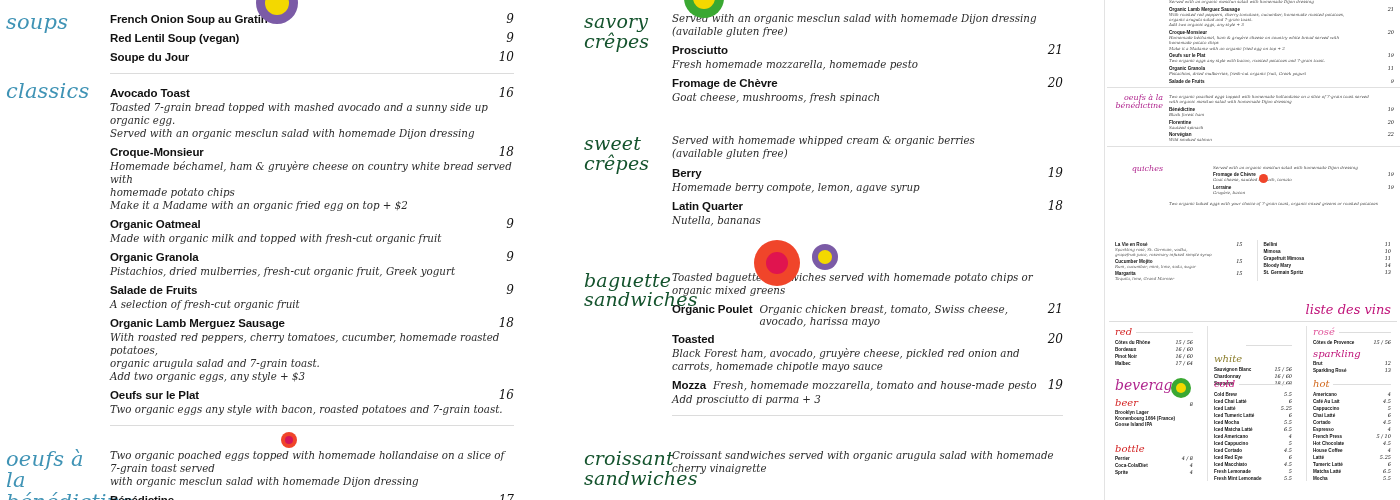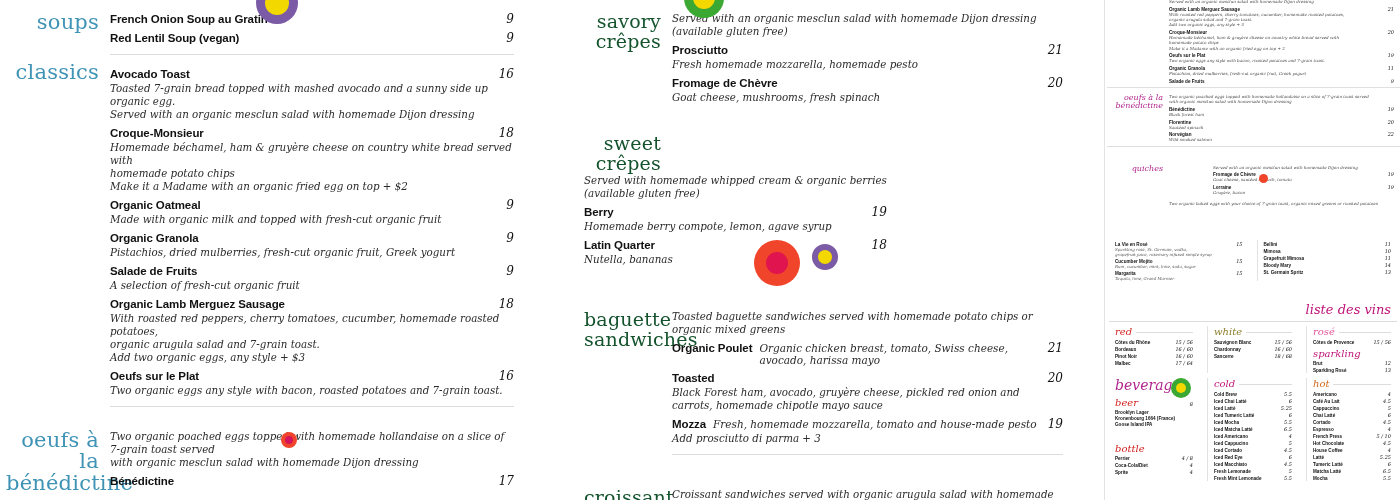--- a/index.html
+++ b/index.html
@@ -16,22 +16,22 @@
   .panel { position:absolute; top:0; height:500px; overflow:hidden; background:#fff; }
   #panel-left   { left:0;    width:580px; }
   #panel-mid    { left:580px;width:525px; }
   #panel-right  { left:1105px;width:295px; }
 
   .vdiv { position:absolute; top:0; width:1px; height:500px; background:#e3e3e3; }
 
   
   .sec { display:flex; align-items:flex-start; padding:0; }
   .sec-head {
-    flex:0 0 auto; text-align:right; padding-right:11px;
-    font-family:"DejaVu Serif", serif; 
+    flex:0 0 auto; padding-right:11px;
+    font-family:"DejaVu Serif", serif; font-style:italic;
     line-height:1.04; letter-spacing:.2px;
   }
   .sec-body { flex:1 1 auto; min-width:0; }
 
   
   #panel-left .sec-head { width:104px; font-size:21px; color:#3f93b5; }
   #panel-left .sec { padding-left:6px; }
   #panel-left .sec-body { padding-right:66px; }
 
   
@@ -90,21 +90,21 @@
     font-size:13px; color:#c0147a; text-align:right; padding-right:6px;
   }
   .bev-grid { display:flex; gap:8px; }
   .bev-col { flex:1 1 0; padding:0 6px; border-left:1px solid #e2e2e2; }
   .bev-col:first-child { border-left:none; }
   .cat {
     font-family:"DejaVu Serif", serif; font-style:italic;
     font-size:10px; line-height:1.1; margin:0 0 1px 0;
   }
   .cat.red      { color:#d21f1f; }
-  .cat.white    { color:#8a7c2a; }
+  .cat.white    { color:#8a7c2a;margin-top:27px; }
   .cat.rose     { color:#e0559a; }
   .cat.sparkling{ color:#c0147a; }
   .cat.hot      { color:#d2691e; }
   .cat.cold     { color:#c0147a; }
   .cat.beer     { color:#d21f1f; }
   .cat.bottle   { color:#d21f1f; }
   .cat.beverages{ color:#b0268e; font-size:14px; }
   .bev-row { display:flex; align-items:baseline; gap:4px; margin-top:1px; }
   .bev-name { font-weight:bold; font-size:4.6px; color:#111; white-space:nowrap;
               font-family:"Liberation Sans", sans-serif; }
@@ -132,20 +132,25 @@
         <div class="item" style="margin-top:0;">
           <span class="item-name">French Onion Soup au Gratin</span>
           <span class="spacer"></span>
           <span class="price">9</span>
         </div>
         <div class="item">
           <span class="item-name">Red Lentil Soup (vegan)</span>
           <span class="spacer"></span>
           <span class="price">9</span>
         </div>
+        <div class="item">
+          <span class="item-name">Soupe du Jour</span>
+          <span class="spacer"></span>
+          <span class="price">10</span>
+        </div>
         <div class="rule"></div>
       </div>
     </div>
 
     <div class="sec">
       <div class="sec-head">classics</div>
       <div class="sec-body" id="left-classics-body">
           <div class="item">
             <span class="item-name">Avocado Toast</span>
             <span class="spacer"></span>
@@ -231,21 +236,21 @@
           <div class="desc">Fresh homemade mozzarella, homemade pesto</div>
           <div class="item">
             <span class="item-name">Fromage de Chèvre</span>
             <span class="spacer"></span>
             <span class="price">20</span>
           </div>
           <div class="desc">Goat cheese, mushrooms, fresh spinach</div>
         </div>
     </div>
 
-    <div class="sec" style="margin-top:30px;flex-direction:column;">
+    <div class="sec" style="margin-top:30px;">
       <div class="sec-head" style="white-space:pre-line">sweet
 crêpes</div>
       <div class="sec-body" id="mid-sweet-body">
           <div class="blurb">Served with homemade whipped cream &amp; organic berries<br>(available gluten free)</div>
           <div class="item">
             <span class="item-name">Berry</span>
             <span class="spacer"></span>
             <span class="price">19</span>
           </div>
           <div class="desc">Homemade berry compote, lemon, agave syrup</div>

